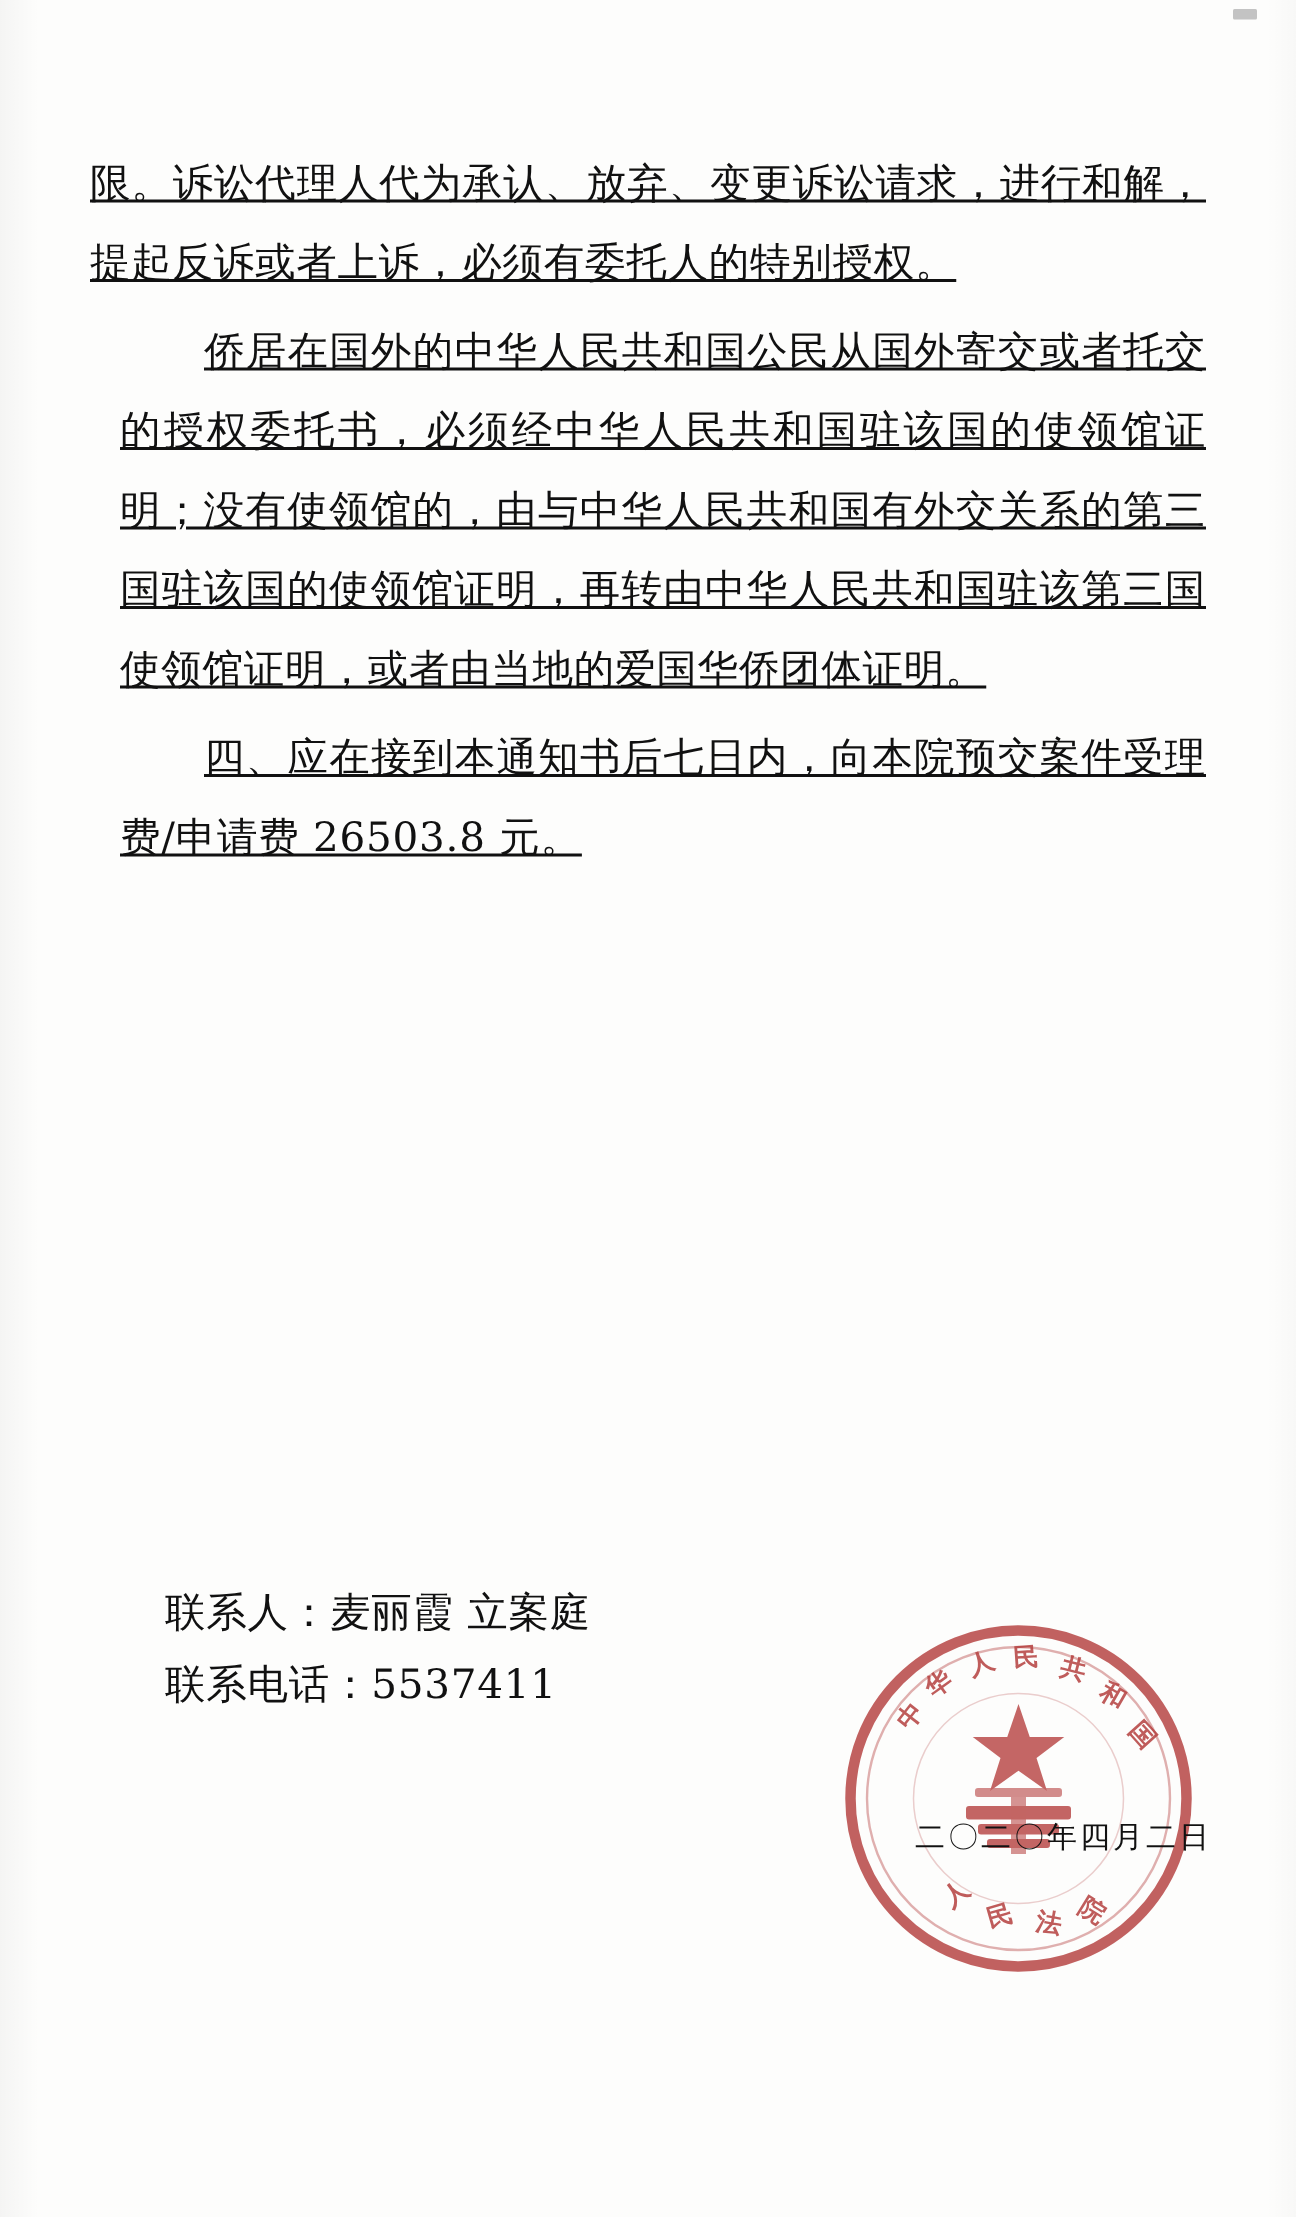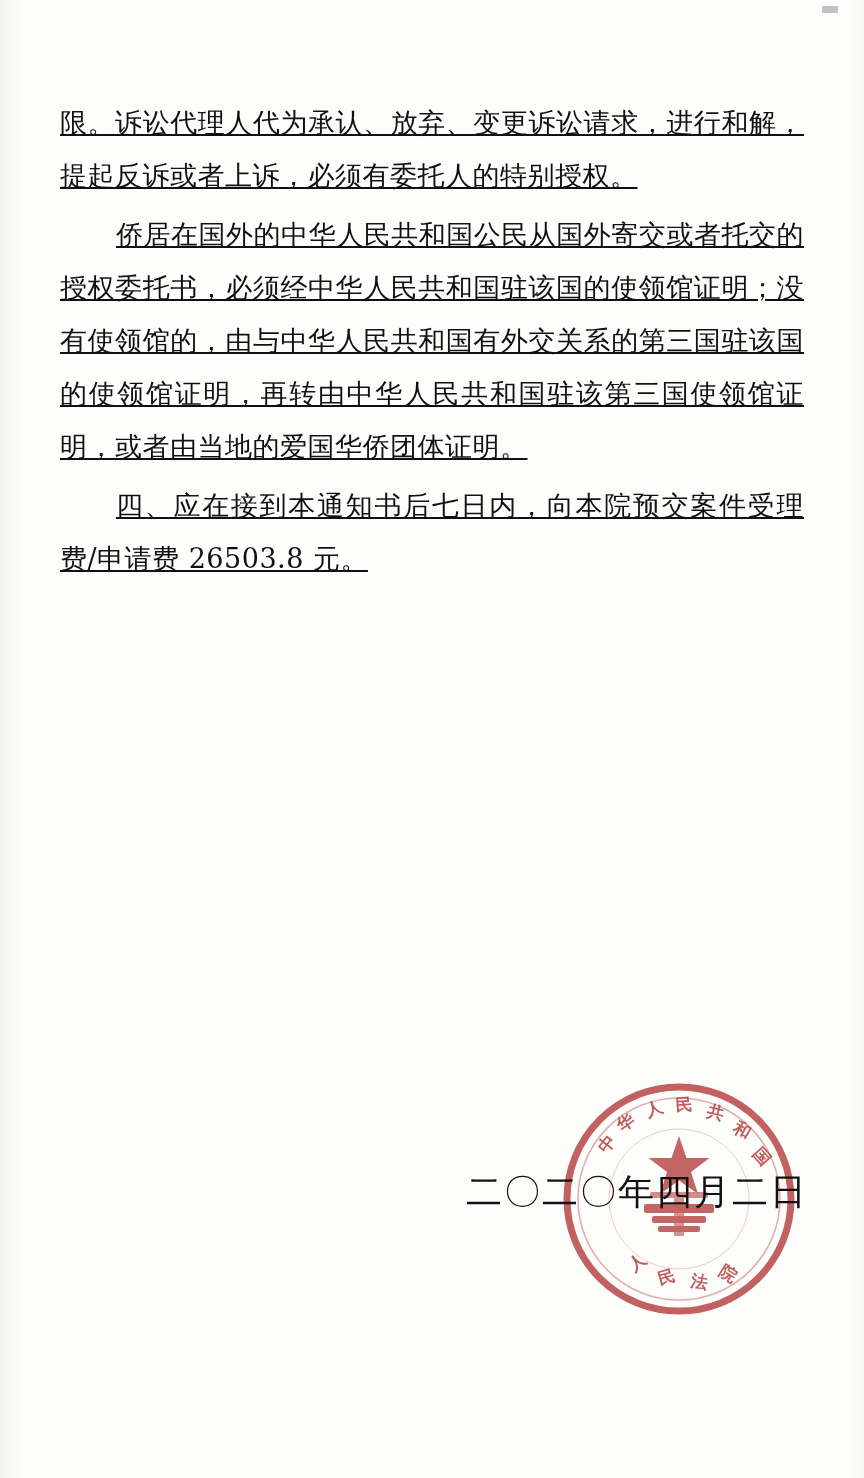--- a/index.html
+++ b/index.html
@@ -56,40 +56,41 @@
     font-size: 27px;
     line-height: 53px;
     letter-spacing: 0.5px;
     text-align: justify;
     text-justify: inter-character;
     word-break: break-all;
     text-decoration: underline;
   }
   p.indent {
     text-indent: 56px;
+    margin-left: 20px;
   }
 
   .sign-block {
     position: absolute;
     left: 110px;
     top: 1052px;
     width: 520px;
   }
   .sign-line {
     font-size: 27px;
     line-height: 48px;
     letter-spacing: 0.5px;
     white-space: nowrap;
   }
 
   .date-line {
     position: absolute;
     right: 56px;
-    top: 1168px;
-    font-size: 36px;
+    top: 1211px;
+    font-size: 20px;
     letter-spacing: 2px;
     white-space: nowrap;
     text-align: center;
   }
 
   
   .seal {
     position: absolute;
     left: 556px;
     top: 1076px;
@@ -105,20 +106,24 @@
 <div class="page">
 
   <div class="top-mark"></div>
 
   <div class="doc-body">
     <p class="para">限。诉讼代理人代为承认、放弃、变更诉讼请求，进行和解，提起反诉或者上诉，必须有委托人的特别授权。</p>
     <p class="para indent">侨居在国外的中华人民共和国公民从国外寄交或者托交的授权委托书，必须经中华人民共和国驻该国的使领馆证明；没有使领馆的，由与中华人民共和国有外交关系的第三国驻该国的使领馆证明，再转由中华人民共和国驻该第三国使领馆证明，或者由当地的爱国华侨团体证明。</p>
     <p class="para indent">四、应在接到本通知书后七日内，向本院预交案件受理费/申请费 26503.8 元。</p>
   </div>
 
+  <div class="sign-block">
+    <div class="sign-line">联系人：麦丽霞 立案庭</div>
+    <div class="sign-line">联系电话：5537411</div>
+  </div>
 
   <div class="seal">
     <svg width="246" height="246" viewBox="0 0 246 246" xmlns="http://www.w3.org/2000/svg">
       <g opacity="0.82" fill="none" stroke="#b5403f">
         <circle cx="123" cy="123" r="112" stroke-width="7"></circle>
         <circle cx="123" cy="123" r="101" stroke-width="1.6" opacity="0.5"></circle>
       </g>
       <g fill="#b5403f" opacity="0.8">
 
         <polygon points="123,60 130.5,82 153.5,82 135,96 142,118 123,104.5 104,118 111,96 92.5,82 115.5,82"></polygon>

